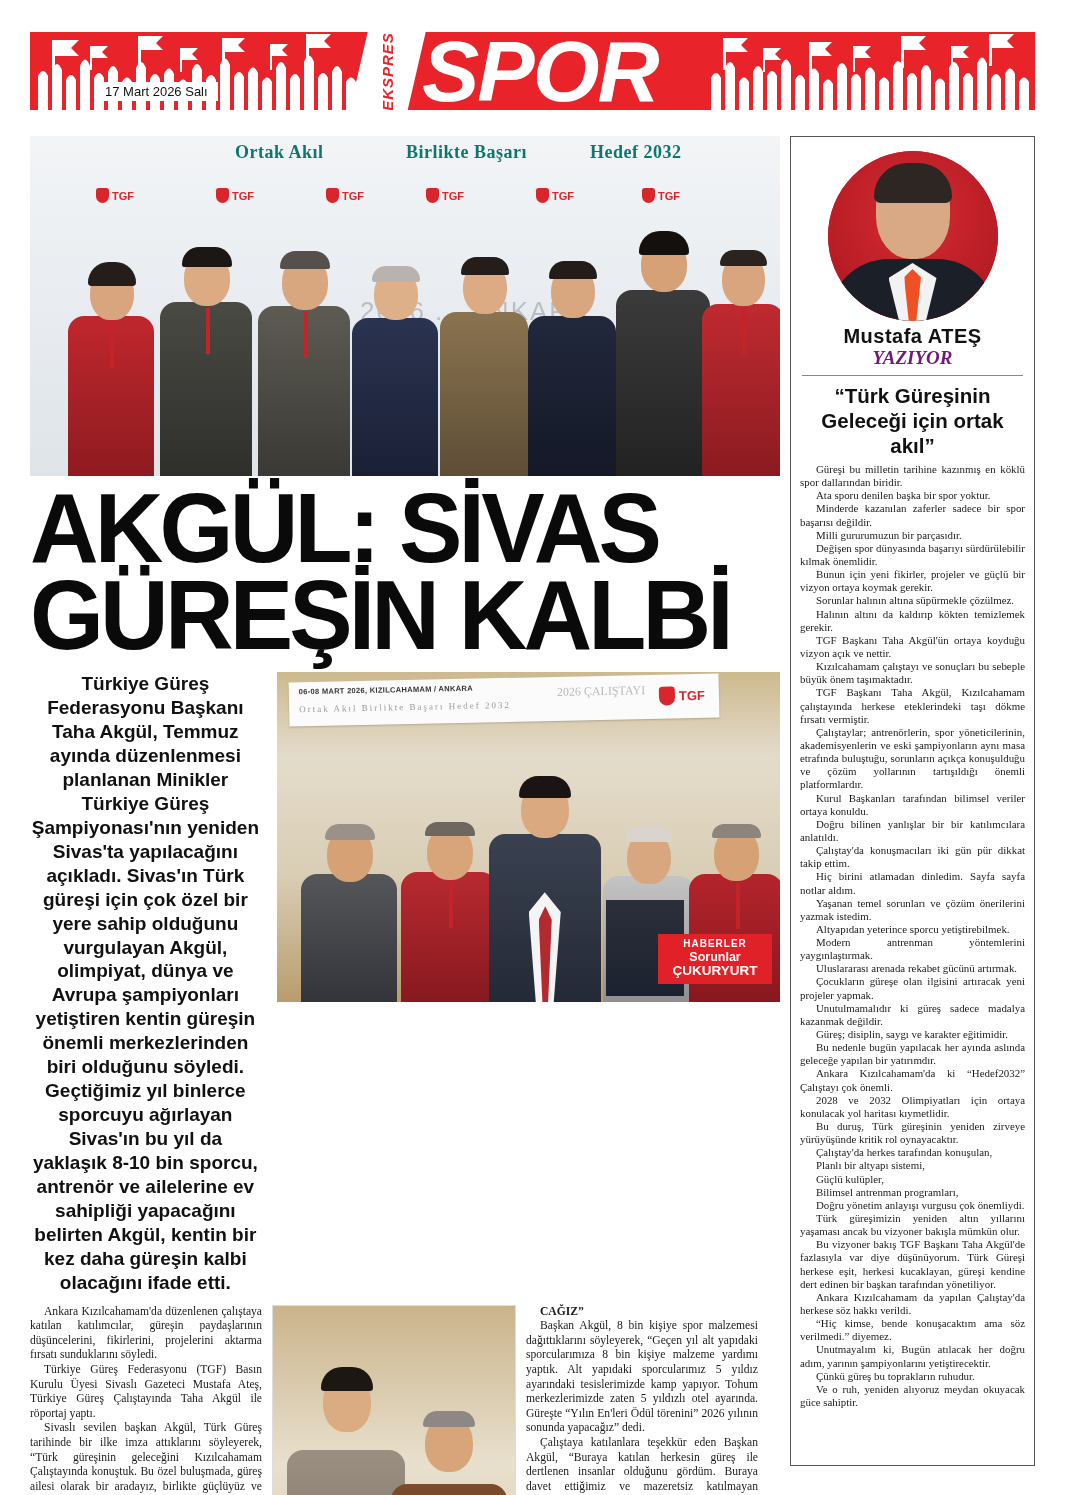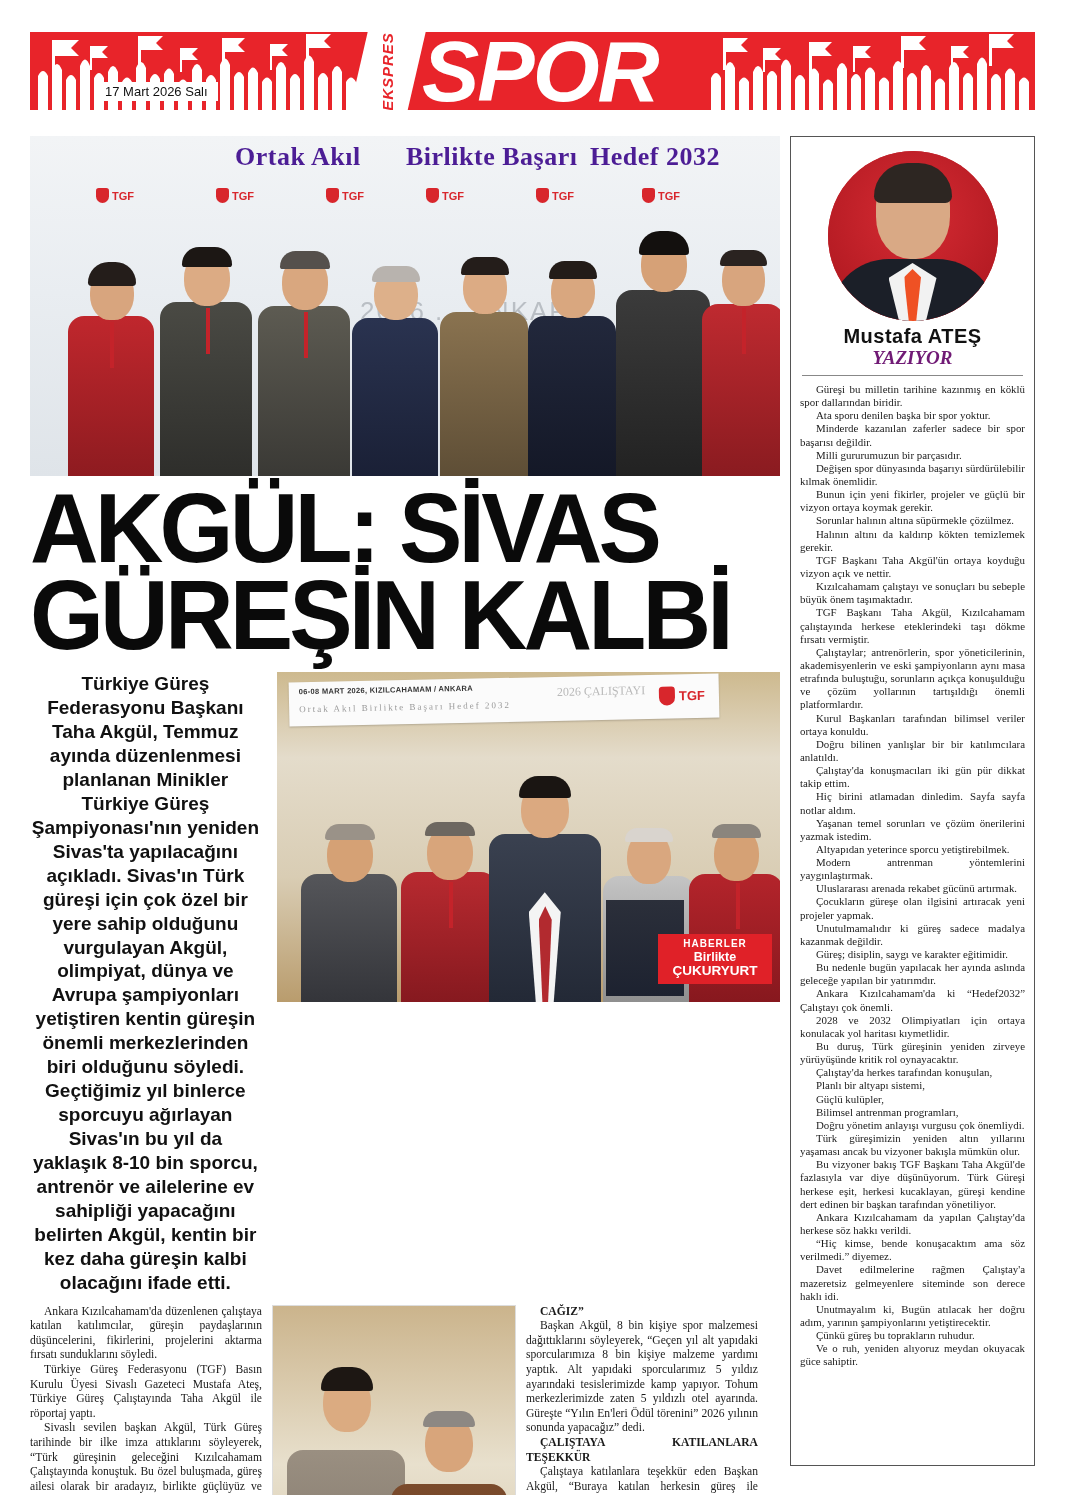--- a/index.html
+++ b/index.html
@@ -34,21 +34,21 @@
              border:1px solid #555;box-sizing:border-box;padding:10px 9px 6px 9px;
              background:#fff;}
 
   
   .top-photo{position:relative;width:750px;height:340px;overflow:hidden;
              background:#cfd6dd;}
   .tp-backdrop{position:absolute;inset:0;background:
      linear-gradient(180deg,#f2f4f6 0%, #e9edf1 46%, #dfe4e9 100%);}
   .tp-banner-row{position:absolute;left:0;top:4px;width:100%;height:46px;}
   .tp-slog{position:absolute;top:2px;font-family:"Liberation Serif",serif;
-           font-weight:bold;font-size:26px;color:#4c1d95;letter-spacing:.5px;}
+           font-weight:bold;font-size:18px;color:#0f766e;letter-spacing:.5px;}
   .tp-slog.s1{left:205px;}
   .tp-slog.s2{left:376px;}
   .tp-slog.s3{left:560px;}
   .tgf-row{position:absolute;left:0;top:52px;width:100%;height:30px;}
   .tgf{position:absolute;font-family:"Liberation Sans",sans-serif;font-size:11px;
        font-weight:bold;color:#d8262c;display:flex;align-items:center;gap:3px;}
   .tgf i{display:block;width:13px;height:15px;background:#d8262c;
          border-radius:3px 3px 7px 7px;}
   .tp-faded{position:absolute;left:330px;top:160px;font-size:26px;color:#8c9299;
             font-family:"Liberation Sans",sans-serif;opacity:.5;letter-spacing:2px;}
@@ -380,21 +380,21 @@
           <div class="p-body" style="height:128px;background:linear-gradient(180deg,#b4242b,#87181e);"></div>
           <div class="p-head" style="position:absolute;left:25px;top:0;width:45px;height:55px;background:#d5a175;"></div>
           <div style="position:absolute;left:23px;top:-2px;width:49px;height:14px;border-radius:24px 24px 4px 4px;background:#8b857d;"></div>
           <div class="lanyard" style="left:47px;top:57px;"></div>
         </div>
       </div>
 
       <div class="badge-photo"></div>
       <div class="badge">
         <div class="b-t">HABERLER</div>
-        <div class="b-n">Birlikte</div>
+        <div class="b-n">Sorunlar</div>
         <div class="b-s">ÇUKURYURT</div>
       </div>
     </div>
   </div>
 
   <div class="body-row">
     <div class="bcol first">
       <p>Ankara Kızılcahamam'da düzenlenen çalıştaya katılan katılımcılar, güreşin paydaşlarının düşüncelerini, fikirlerini, projelerini aktarma fırsatı sunduklarını söyledi.</p>
       <p>Türkiye Güreş Federasyonu (TGF) Basın Kurulu Üyesi Sivaslı Gazeteci Mustafa Ateş, Türkiye Güreş Çalıştayında Taha Akgül ile röportaj yaptı.</p>
       <p>Sivaslı sevilen başkan Akgül, Türk Güreş tarihinde bir ilke imza attıklarını söyleyerek, “Türk güreşinin geleceğini Kızılcahamam Çalıştayında konuştuk. Bu özel buluşmada, güreş ailesi olarak bir aradayız, birlikte güçlüyüz ve Hedef 2032 vizyonuyla yol alıyoruz. Biz Federasyona güç katmaya geldik. Federasyon başkanlığı için zamanlamanın erken oluğunu söyleyenler oldu. Engel olmaya çalışanlar oldu. Sağ olsun Cumhurbaşkanımız Recep Tayyip Erdoğan bize duyduğu güveni ifade etti. Siz değerli Güreş camiamızın takdirleriyle bu göreve seçildik. Türk Güreşi için neler yapabiliriz diyerek işe koyulduk. Şu ana kadarda yaptıklarımızla bu saygın camiaya güç kattığımıza inanıyorum” dedi.</p>
@@ -415,40 +415,40 @@
           <div style="position:absolute;left:40px;bottom:0;width:34px;height:180px;background:#161616;"></div>
           <div class="p-head" style="position:absolute;left:34px;top:0;width:48px;height:58px;background:#d8a57b;"></div>
           <div style="position:absolute;left:32px;top:-3px;width:52px;height:16px;border-radius:26px 26px 4px 4px;background:#8d8883;"></div>
         </div>
       </div>
     </div>
 
     <div class="bcol">
       <p class="sub">CAĞIZ”</p>
       <p>Başkan Akgül, 8 bin kişiye spor malzemesi dağıttıklarını söyleyerek, “Geçen yıl alt yapıdaki sporcularımıza 8 bin kişiye malzeme yardımı yaptık. Alt yapıdaki sporcularımız 5 yıldız ayarındaki tesislerimizde kamp yapıyor. Tohum merkezlerimizde zaten 5 yıldızlı otel ayarında. Güreşte “Yılın En'leri Ödül törenini” 2026 yılının sonunda yapacağız” dedi.</p>
-      <p class="sub">ÇALIŞTAYA KATILANLARA TEŞEKKÜR</p>
       <p>Çalıştaya katılanlara teşekkür eden Başkan Akgül, “Buraya katılan herkesin güreş ile dertlenen insanlar olduğunu gördüm. Buraya davet ettiğimiz ve mazeretsiz katılmayan antrenörlerimizin tutumunu hiç hoş bulmadığımı açıkça ifade etmek istiyorum. Buradan sonra ki süreçte bizden taleplerini nasıl isteyecekler çok merak ediyorum” ifadelerini kullandı.</p>
       <p class="sub">“SİVAS GÜREŞİN MERKEZİ”</p>
       <p>Akgül son olarak, Temmuz ayında 10 bin sporcunun katılımıyla Minikler Türkiye Güreş Şampiyonasını yapacaklarını söyleyerek, “Ben Sivaslıyım. Sivas'ta güreşin merkezlerinden biri. Topraklarından başta üç olimpiyat şampiyonu olmak üzere sayısız Dünya ve Avrupa şampiyonu çıkartmış bir Anadolu şehri. Geçen yıl Sivas'ta çok önemli bir şampiyonaya imza attık.6 bine yakın sporcu, antrenör ve ailelerini Sivas 1 hafta misafir ettik. Güreşte alt yapı hamlemizi ilk defa 10 minderde gerçekleştirdik. Bu yılda Sivas'ta Cumhuriyet Üniversitesinin kapanış tarihinde muhtemelen Temmuz 2026'da yine Minikler Türkiye Güreş Şampiyonasını yapacağız. Yaklaşık 8-10 bin kişilik bir güreş ordusuna Sivas ev sahipliği yapacak” diye konuştu.</p>
     </div>
   </div>
 </div>
 
 <div class="right-col">
   <div class="avatar">
     <div class="av-bg"></div>
     <div class="av-head"></div>
     <div class="av-hair"></div>
     <div class="av-suit"></div>
     <div class="av-shirt"></div>
     <div class="av-tie"></div>
   </div>
   <div class="byline">Mustafa ATEŞ</div>
   <div class="byline2">YAZIYOR</div>
   <div class="rule"></div>
+  <div class="col-head">“Türk Güreşinin Geleceği için ortak akıl”</div>
   <div class="col-body" id="column-body">
       <p>Güreşi bu milletin tarihine kazınmış en köklü spor dallarından biridir.</p>
       <p>Ata sporu denilen başka bir spor yoktur.</p>
       <p>Minderde kazanılan zaferler sadece bir spor başarısı değildir.</p>
       <p>Milli gururumuzun bir parçasıdır.</p>
       <p>Değişen spor dünyasında başarıyı sürdürülebilir kılmak önemlidir.</p>
       <p>Bunun için yeni fikirler, projeler ve güçlü bir vizyon ortaya koymak gerekir.</p>
       <p>Sorunlar halının altına süpürmekle çözülmez.</p>
       <p>Halının altını da kaldırıp kökten temizlemek gerekir.</p>
       <p>TGF Başkanı Taha Akgül'ün ortaya koyduğu vizyon açık ve nettir.</p>
@@ -472,18 +472,17 @@
       <p>Bu duruş, Türk güreşinin yeniden zirveye yürüyüşünde kritik rol oynayacaktır.</p>
       <p>Çalıştay'da herkes tarafından konuşulan,</p>
       <p>Planlı bir altyapı sistemi,</p>
       <p>Güçlü kulüpler,</p>
       <p>Bilimsel antrenman programları,</p>
       <p>Doğru yönetim anlayışı vurgusu çok önemliydi.</p>
       <p>Türk güreşimizin yeniden altın yıllarını yaşaması ancak bu vizyoner bakışla mümkün olur.</p>
       <p>Bu vizyoner bakış TGF Başkanı Taha Akgül'de fazlasıyla var diye düşünüyorum. Türk Güreşi herkese eşit, herkesi kucaklayan, güreşi kendine dert edinen bir başkan tarafından yönetiliyor.</p>
       <p>Ankara Kızılcahamam da yapılan Çalıştay'da herkese söz hakkı verildi.</p>
       <p>“Hiç kimse, bende konuşacaktım ama söz verilmedi.” diyemez.</p>
-      <p>Davet edilmelerine rağmen Çalıştay'a mazeretsiz gelmeyenlere siteminde son derece haklı idi.</p>
       <p>Unutmayalım ki, Bugün atılacak her doğru adım, yarının şampiyonlarını yetiştirecektir.</p>
       <p>Çünkü güreş bu toprakların ruhudur.</p>
       <p>Ve o ruh, yeniden alıyoruz meydan okuyacak güce sahiptir.</p>
     </div>
 </div>
 
 </body></html>

